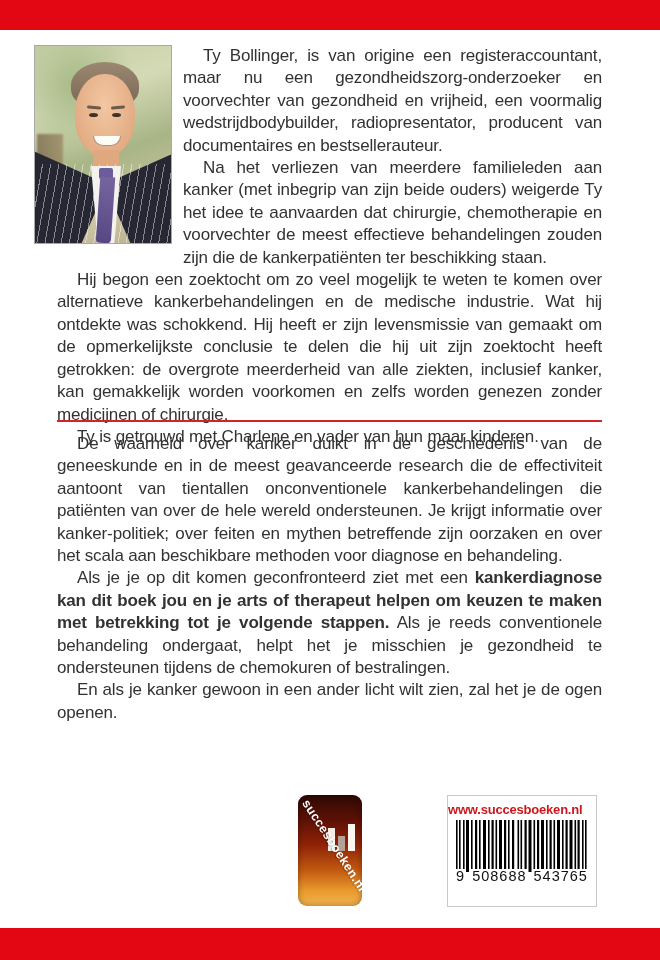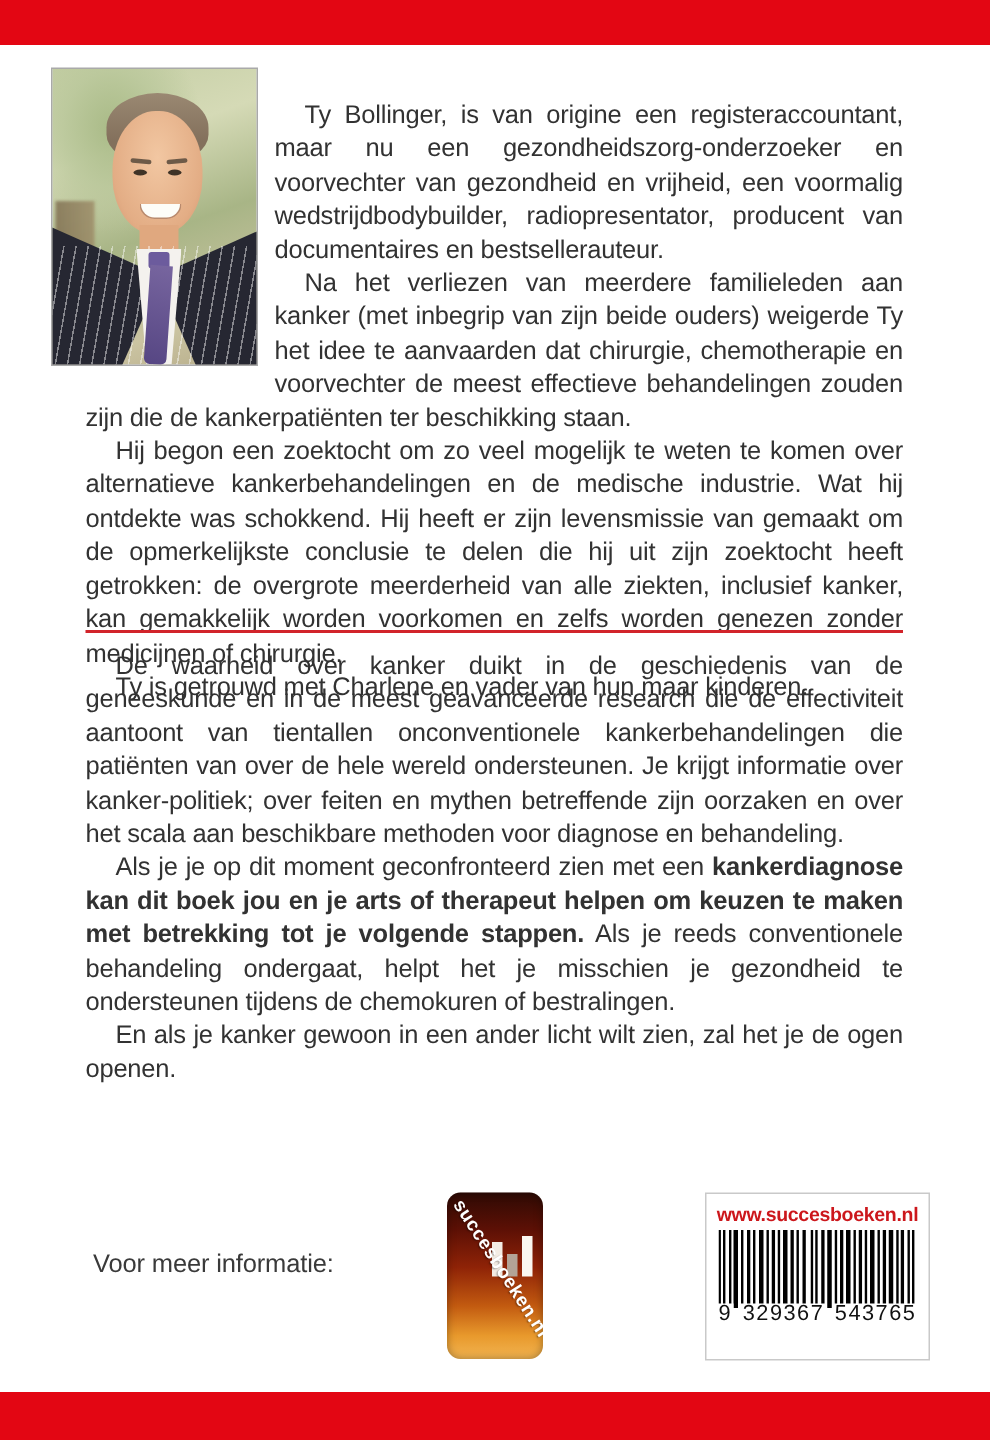--- a/index.html
+++ b/index.html
@@ -10,21 +10,21 @@
   .top-bar{position:absolute;left:0;top:0;width:660px;height:30px;background:#e30613;}
   .bottom-bar{position:absolute;left:0;top:928px;width:660px;height:32px;background:#e30613;}
 
   
   .author-block{position:absolute;left:57px;top:45px;width:545px;}
   .desc-block{position:absolute;left:57px;top:433px;width:545px;}
   .para{
     margin:0;text-indent:20px;font-size:17px;line-height:22.4px;
     text-align:justify;letter-spacing:-0.15px;hyphens:auto;
   }
-  .author-block .para:first-of-type{margin-top:21px;}
+  .author-block .para:first-of-type{margin-top:0;}
   .para .italic{}
   .para .bold{font-weight:700;}
   .photo-spacer{float:left;width:126px;height:212px;}
   .divider{position:absolute;left:57px;top:420px;width:545px;height:2px;background:#d2232a;border:0;margin:0;padding:0;}
 
   
   .photo{
     position:absolute;left:34px;top:45px;width:136px;height:197px;
     border:1px solid #a9a9a9;overflow:hidden;
     background:linear-gradient(160deg,#c3cda3 0%,#d5dab6 28%,#a8b586 55%,#cbc4a2 82%,#b5ab88 100%);
@@ -71,21 +71,21 @@
   }
   .logo-bars{position:absolute;left:30px;top:22px;width:28px;height:34px;}
   .logo-bars .b{position:absolute;bottom:0;width:7px;}
   .logo-bars .b1{left:0;height:23px;background:#f3ece4;}
   .logo-bars .b2{left:10px;height:15px;background:#b9a success;}
   .logo-bars .b2{left:10px;height:15px;background:#b3a396;}
   .logo-bars .b3{left:20px;height:27px;background:#fbf7f0;}
 
   .barcode-box{
     position:absolute;left:447px;top:795px;width:150px;height:112px;background:#fff;
-    border:1px solid #c9c9c9;box-sizing:border-box;text-align:center;margin-left:23px;
+    border:1px solid #c9c9c9;box-sizing:border-box;text-align:left;
   }
   .barcode-site{margin-top:6px;font-size:13px;font-weight:700;color:#cc171c;letter-spacing:-0.2px;}
   .barcode-svg{display:block;margin:3px auto 0 auto;}
   .barcode-digits{margin-top:-15px;position:relative;font-size:14.5px;color:#111;letter-spacing:1px;
     display:flex;justify-content:center;gap:5px;}
   .barcode-digits span{background:#fff;padding:0 1px;line-height:15px;}
 </style>
 </head>
 <body>
 
@@ -117,26 +117,25 @@
   <p class="para"><span>Ty Bollinger, is van origine een registeraccountant, maar nu een gezondheidszorg-onderzoeker en voorvechter van gezondheid en vrijheid, een voormalig wedstrijdbodybuilder, radiopresentator, producent van documentaires en bestsellerauteur.</span></p>
       <p class="para"><span>Na het verliezen van meerdere familieleden aan kanker (met inbegrip van zijn beide ouders) weigerde Ty het idee te aanvaarden dat chirurgie, chemotherapie en voorvechter de meest effectieve behandelingen zouden zijn die de kankerpatiënten ter beschikking staan.</span></p>
       <p class="para"><span>Hij begon een zoektocht om zo veel mogelijk te weten te komen over alternatieve kankerbehandelingen en de medische industrie. Wat hij ontdekte was schokkend. Hij heeft er zijn levensmissie van gemaakt om de opmerkelijkste conclusie te delen die hij uit zijn zoektocht heeft getrokken: de overgrote meerderheid van alle ziekten, inclusief kanker, kan gemakkelijk worden voorkomen en zelfs worden genezen zonder medicijnen of chirurgie.</span></p>
       <p class="para"><span>Ty is getrouwd met Charlene en vader van hun maar kinderen.</span></p>
     </section>
 
   <hr class="divider">
 
   <section class="desc-block">
       <p class="para"><span class="italic">De waarheid over kanker</span><span> duikt in de geschiedenis van de geneeskunde en in de meest geavanceerde research die de effectiviteit aantoont van tientallen onconventionele kankerbehandelingen die patiënten van over de hele wereld ondersteunen. Je krijgt informatie over kanker-politiek; over feiten en mythen betreffende zijn oorzaken en over het scala aan beschikbare methoden voor diagnose en behandeling.</span></p>
-      <p class="para"><span>Als je je op dit moment geconfronteerd zien met een </span><span class="bold">kankerdiagnose kan dit boek jou en je arts of therapeut helpen om keuzen te maken met betrekking tot je volgende stappen.</span><span> Als je reeds conventionele behandeling ondergaat, helpt het je misschien je gezondheid te ondersteunen tijdens de chemokuren of bestralingen.</span></p>
+      <p class="para"><span>Als je je op dit komen geconfronteerd ziet met een </span><span class="bold">kankerdiagnose kan dit boek jou en je arts of therapeut helpen om keuzen te maken met betrekking tot je volgende stappen.</span><span> Als je reeds conventionele behandeling ondergaat, helpt het je misschien je gezondheid te ondersteunen tijdens de chemokuren of bestralingen.</span></p>
       <p class="para"><span>En als je kanker gewoon in een ander licht wilt zien, zal het je de ogen openen.</span></p>
     </section>
 
   <div class="info-block">
-      <div>Voor meer informatie:</div>
     </div>
 
   <div class="logo">
     <div class="logo-bars">
       <div class="b b1"></div>
       <div class="b b2"></div>
       <div class="b b3"></div>
     </div>
     <div class="logo-text">succesboeken.nl</div>
   </div>
@@ -175,20 +174,20 @@
         <rect x="109.5" y="0" width="2.2" height="52"></rect>
           <rect x="113.5" y="0" width="3" height="52"></rect>
         <rect x="118.5" y="0" width="1.6" height="52"></rect>
           <rect x="121.5" y="0" width="2.2" height="52"></rect>
         <rect x="126" y="0" width="1.6" height="62"></rect>
           <rect x="129" y="0" width="1.6" height="62"></rect>
       </g>
     </svg>
     <div class="barcode-digits">
         <span>9</span>
-        <span>329367</span>
+        <span>508688</span>
         <span>543765</span>
       </div>
   </div>
 
   <div class="bottom-bar"></div>
 
 </div>
 
 </body></html>

